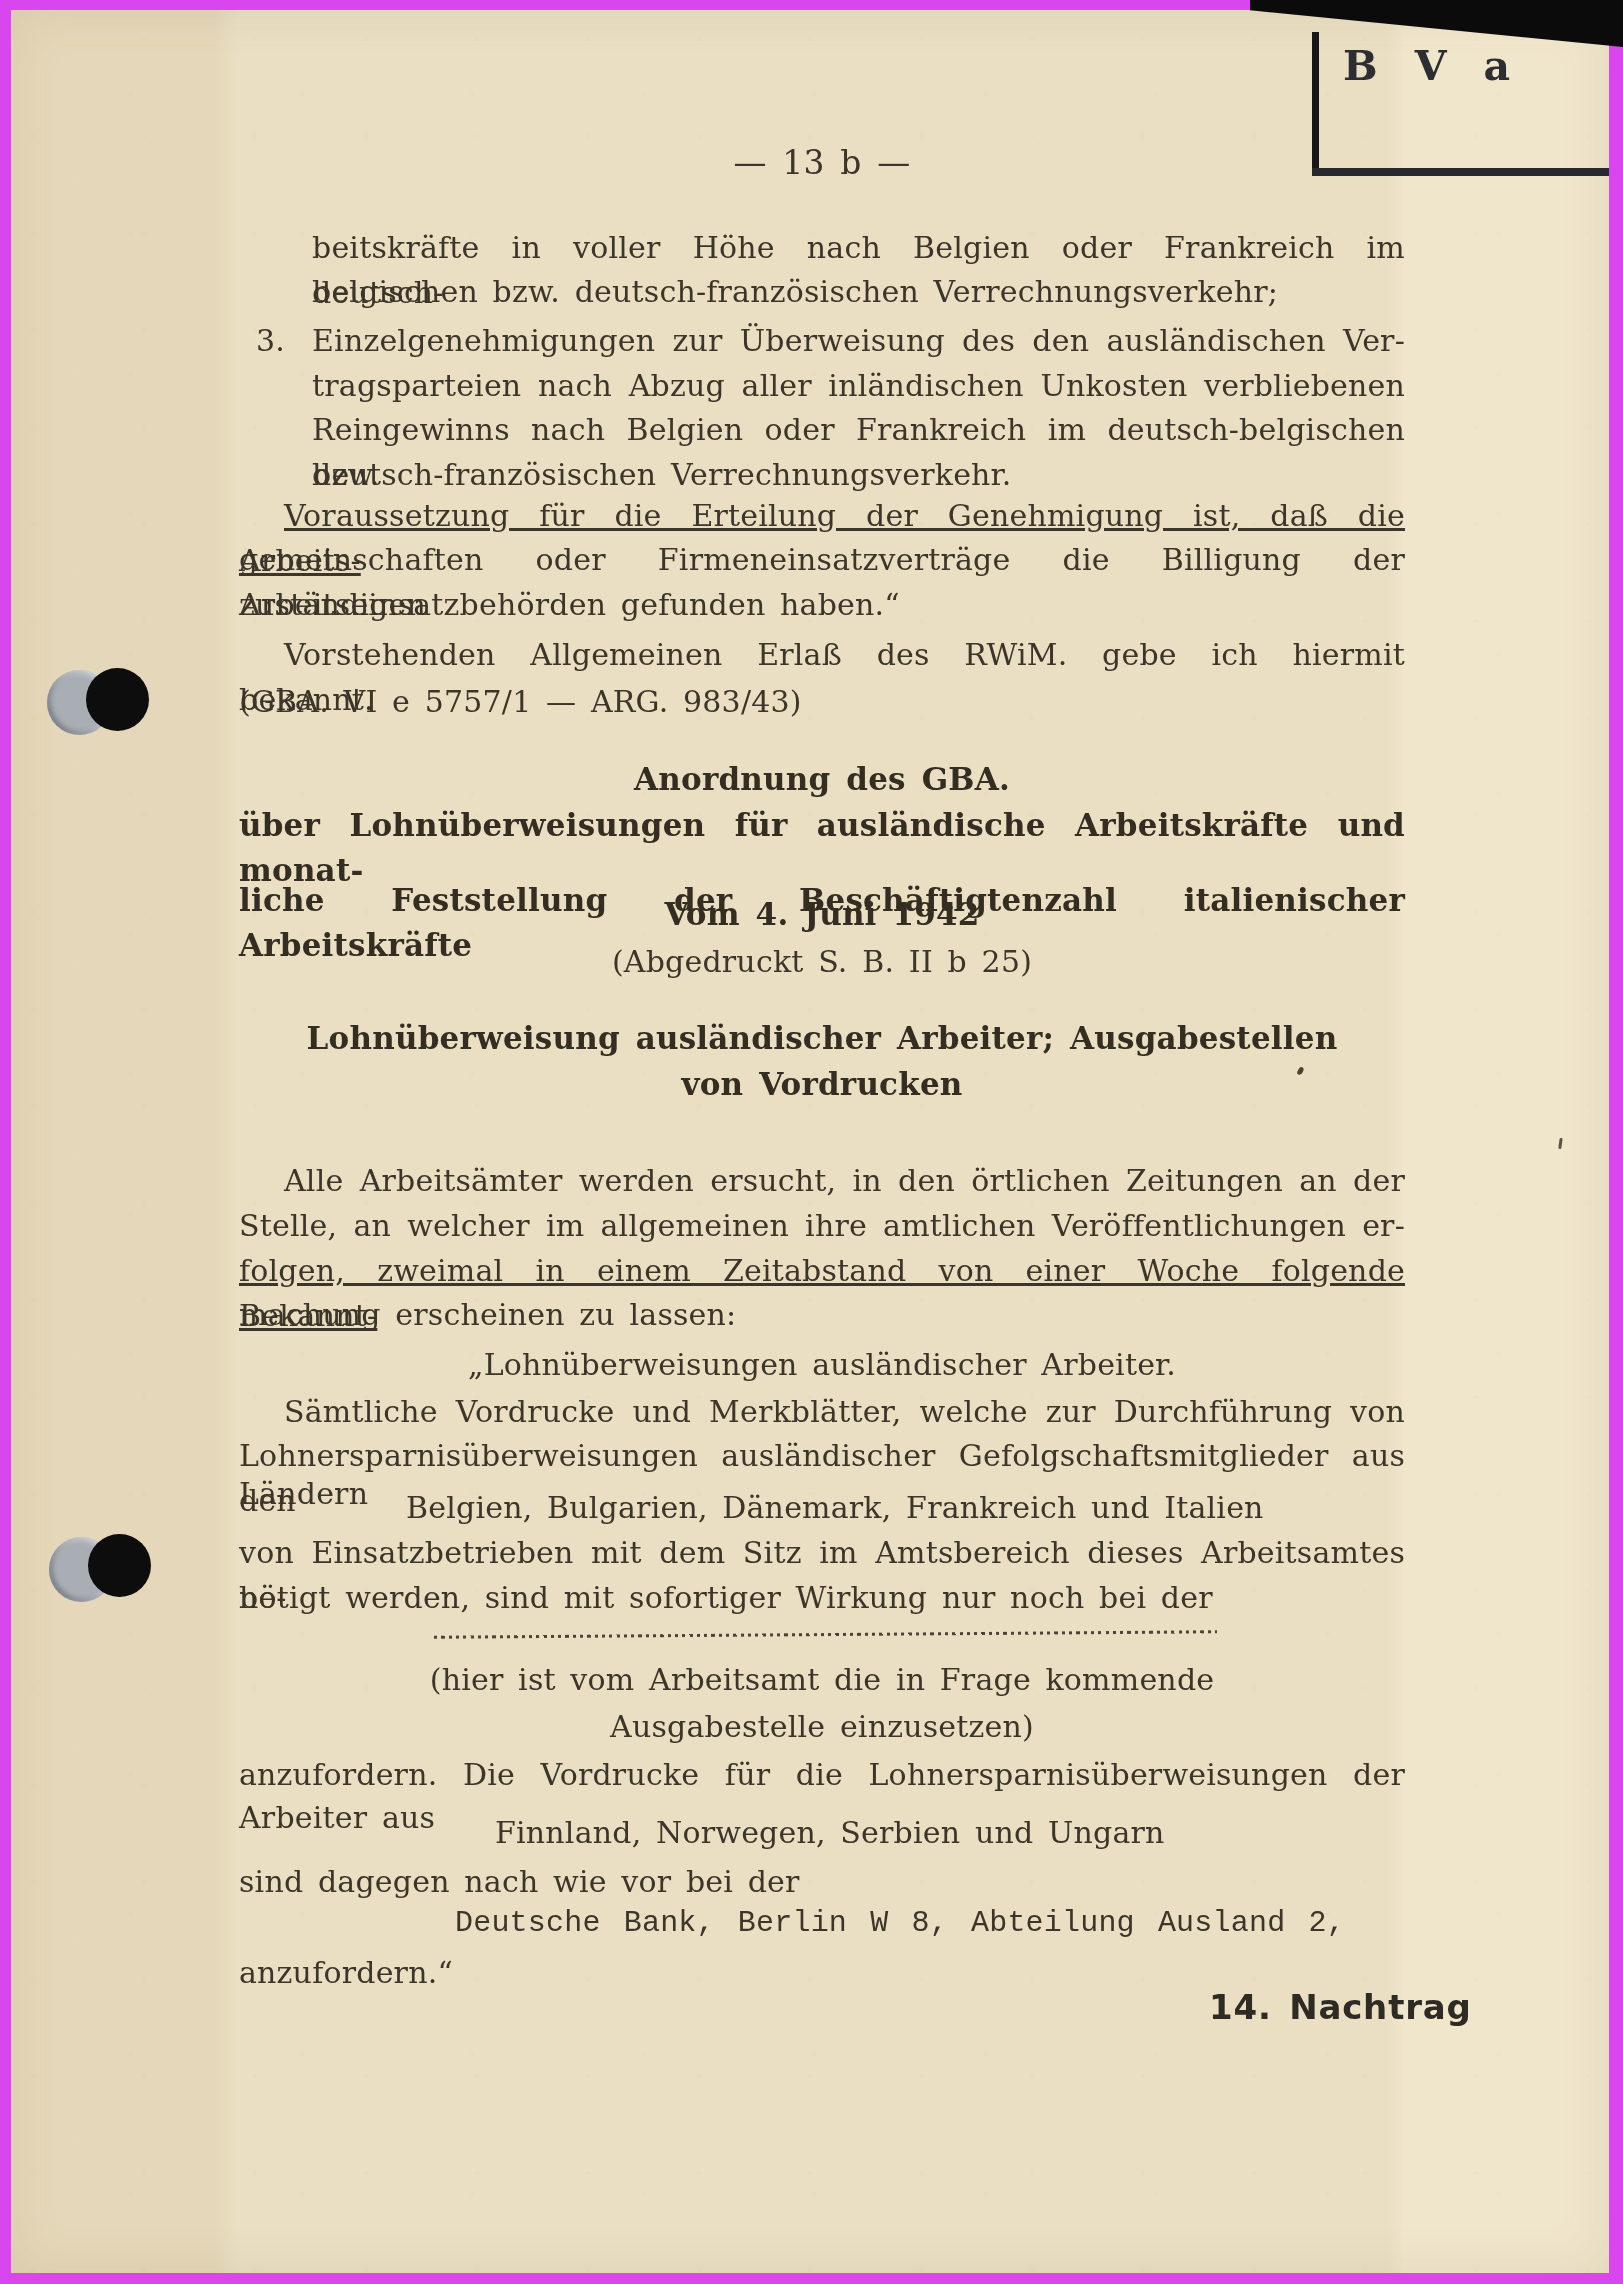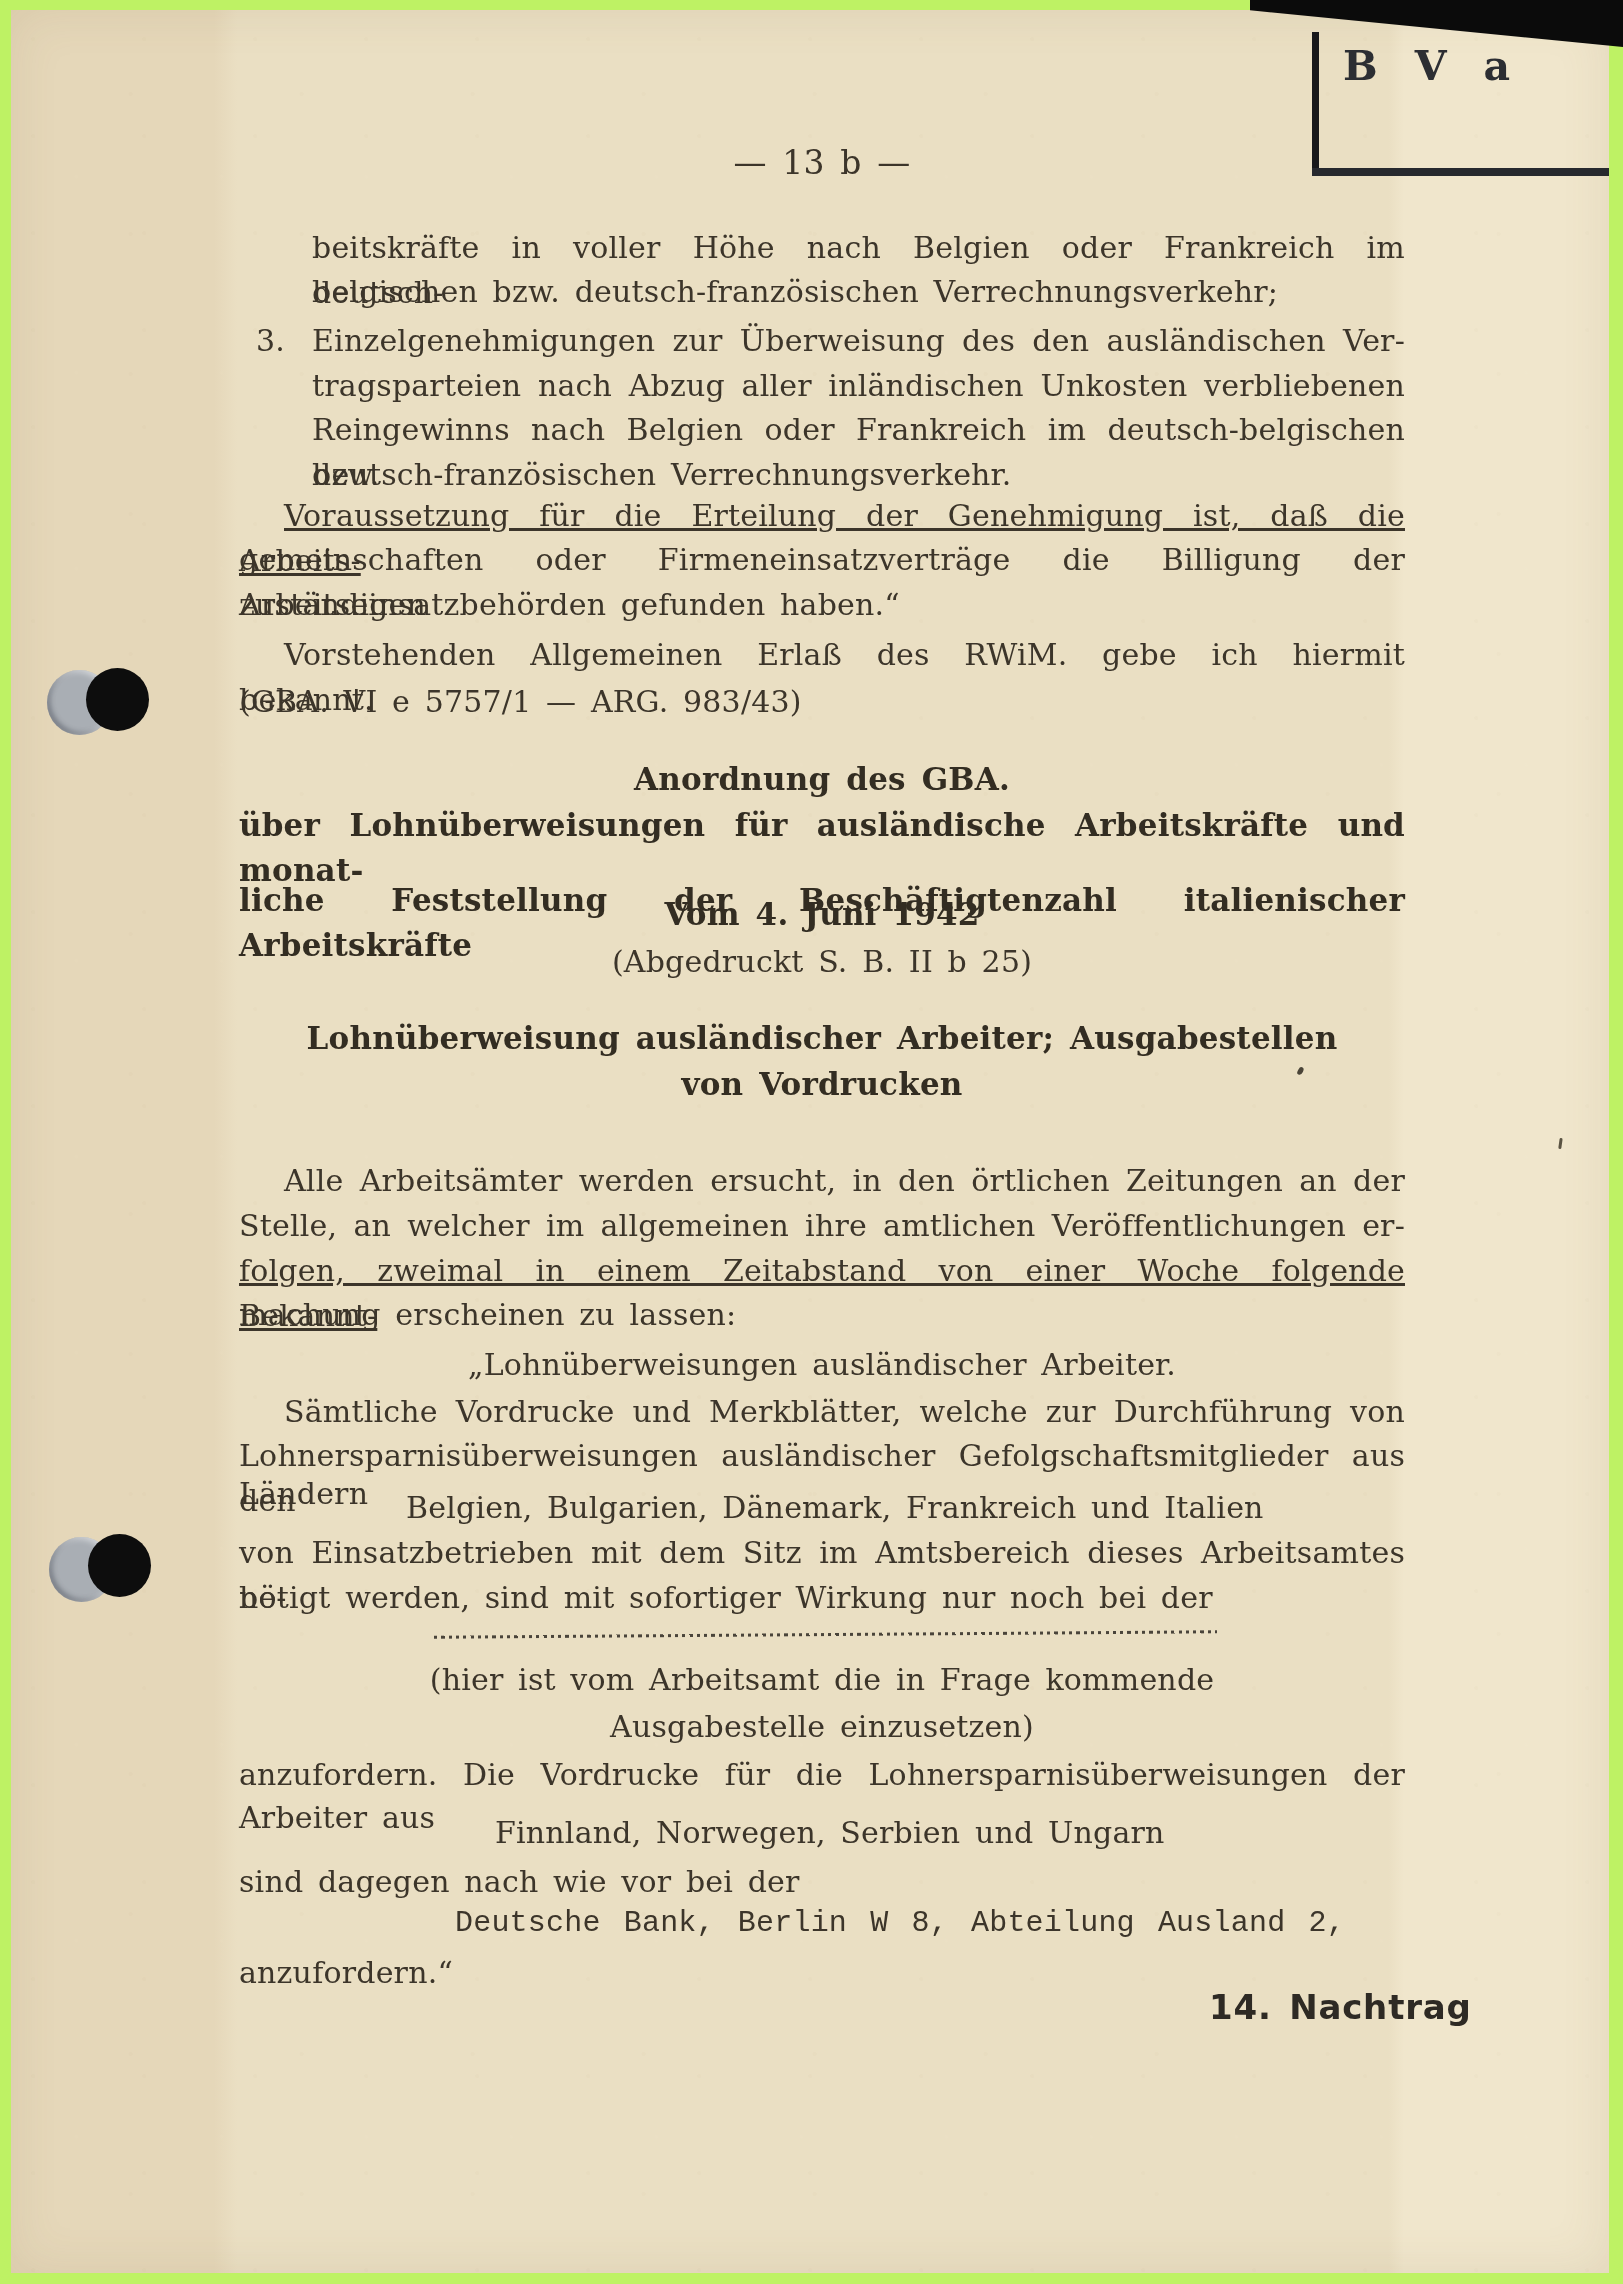--- a/index.html
+++ b/index.html
@@ -1,16 +1,16 @@
 <!DOCTYPE html>
 <html style="font-size:13px"><head>
 <meta charset="utf-8">
 <style>
   html,body{margin:0;padding:0;background:#0b0b0b;}
-  .stage{position:relative;width:1623px;height:2284px;background:#bef264;overflow:hidden;
+  .stage{position:relative;width:1623px;height:2284px;background:#d946ef;overflow:hidden;
          font-family:"DejaVu Serif","Liberation Serif",serif;}
   .page{position:absolute;left:11.4px;top:9.7px;width:1598px;height:2263px;
         background:linear-gradient(90deg,#e5d7b9 0px,#e5d7b9 203px,#eadfc3 226px,#eadfc3 1378px,#f0e6cc 1393px,#f0e6cc 100%);
         box-shadow:inset 0 0 49px rgba(120,95,60,.12);}
   .texture{position:absolute;left:11.4px;top:9.7px;width:1598px;height:2263px;opacity:.5;
         background-image:radial-gradient(circle at 20% 30%,rgba(150,120,70,.05) 0 1.6px,transparent 2.4px),
                          radial-gradient(circle at 70% 60%,rgba(150,120,70,.05) 0 1.6px,transparent 2.4px),
                          radial-gradient(circle at 45% 85%,rgba(255,250,235,.06) 0 1.6px,transparent 2.4px);
         background-size:111px 97px,171px 140px,145px 196px;}
   .line{position:absolute;color:#3c352a;font-size:30px;line-height:45px;letter-spacing:0.2px;word-spacing:4.9px;white-space:normal;}

